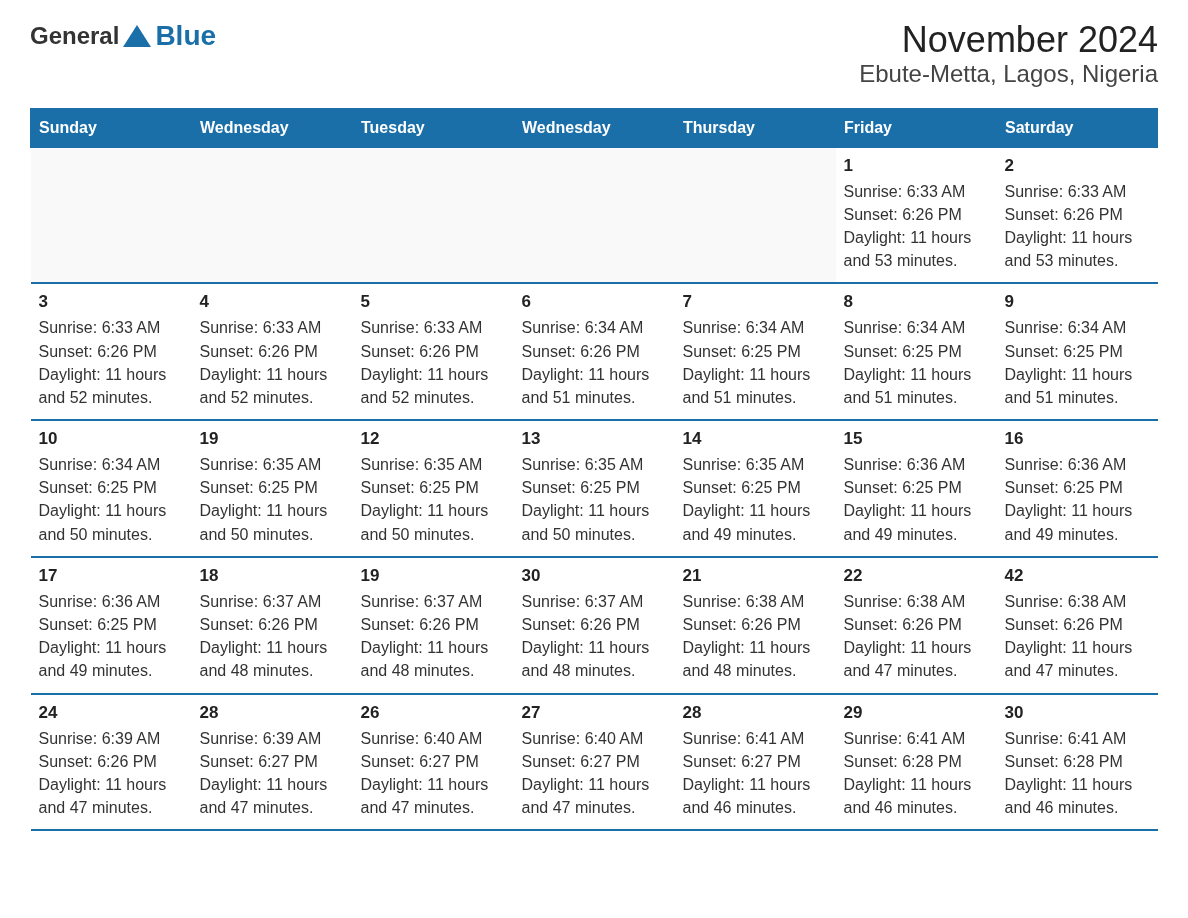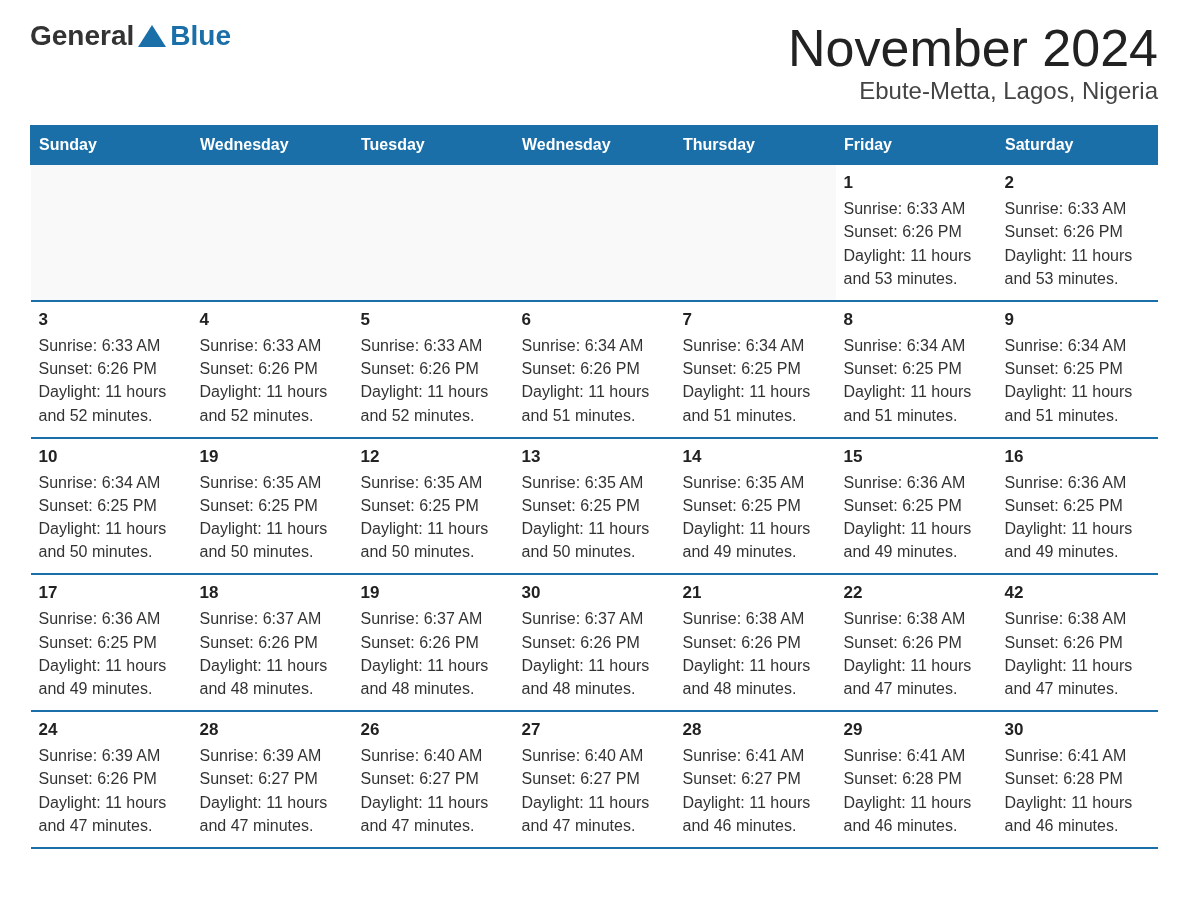--- a/index.html
+++ b/index.html
@@ -19,21 +19,21 @@
     .logo {
       display: flex;
       flex-direction: column;
       align-items: flex-start;
     }
     .logo-top {
       display: flex;
       align-items: center;
     }
     .logo-general {
-      font-size: 28px;
+      font-size: 24px;
       font-weight: bold;
       color: #333;
     }
     .logo-triangle {
       width: 0;
       height: 0;
       border-left: 14px solid transparent;
       border-right: 14px solid transparent;
       border-bottom: 22px solid #1a6fa8;
       margin-left: 4px;
@@ -42,21 +42,21 @@
     .logo-blue {
       font-size: 28px;
       font-weight: bold;
       color: #1a6fa8;
       margin-left: 4px;
     }
     .title-area {
       text-align: right;
     }
     .month-title {
-      font-size: 52px;
+      font-size: 36px;
       font-weight: normal;
       color: #222;
       line-height: 1.1;
     }
     .location-title {
       font-size: 24px;
       color: #444;
       font-weight: normal;
     }
     .calendar-table {

